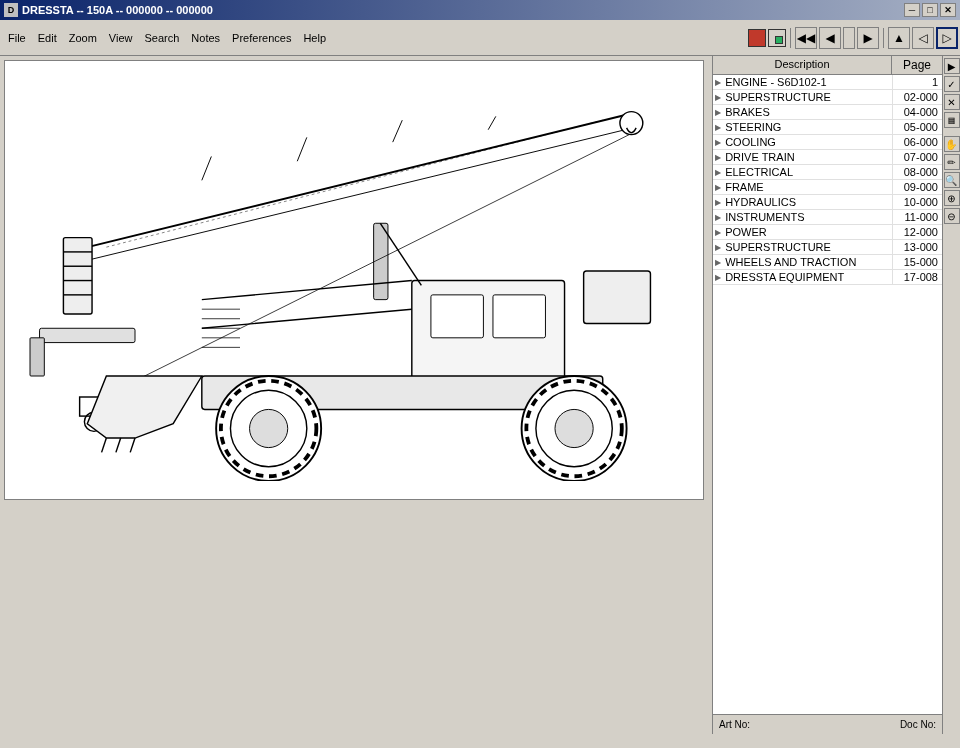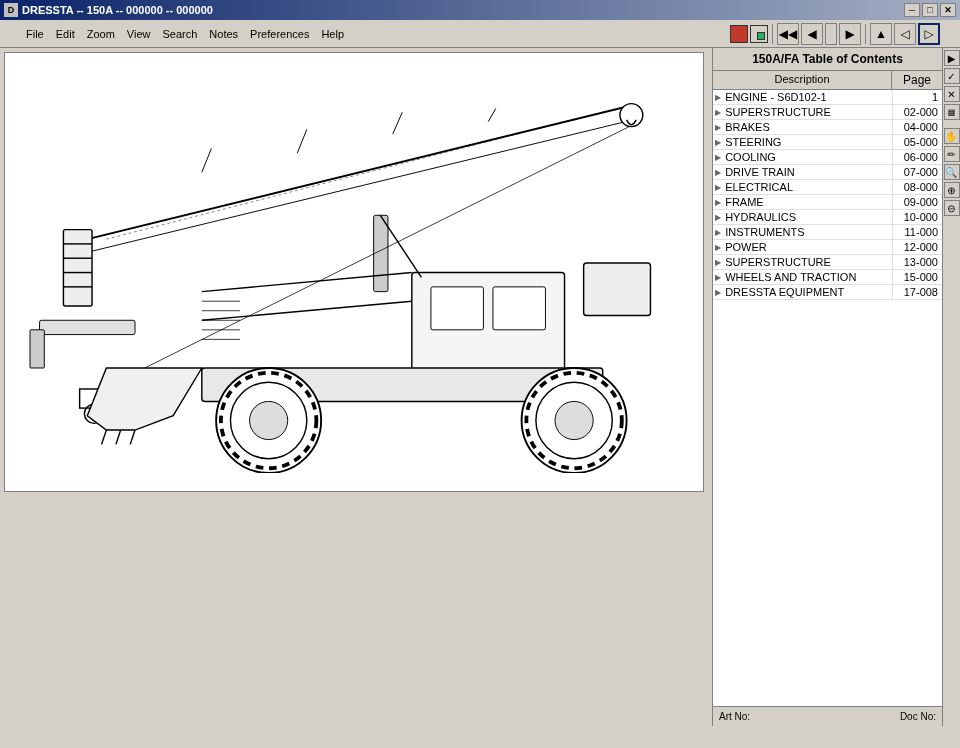--- a/index.html
+++ b/index.html
@@ -36,26 +36,26 @@
       background: #d4d0c8;
       border: 1px solid #808080;
       display: flex; align-items: center; justify-content: center;
       font-size: 9px;
       cursor: pointer;
       color: #000;
     }
 
     
     #menu-bar {
-      height: 28px;
+      height: 36px;
       background: #d4d0c8;
       border-bottom: 1px solid #808080;
       display: flex;
       align-items: center;
-      padding: 0 20px;
+      padding: 0 2px;
     }
     .menu-item {
       padding: 2px 6px;
       cursor: pointer;
       font-size: 11px;
       color: #000;
     }
     .toolbar-sep {
       width: 1px; height: 20px;
       background: #808080;
@@ -320,21 +320,20 @@
           <line x1="200" y1="290" x2="240" y2="290" stroke-width="0.8"></line>
           <line x1="200" y1="300" x2="240" y2="300" stroke-width="0.8"></line>
 
         </g>
       </svg>
     </div>
     <div id="below-image" style="background:#d4d0c8; height:260px;"></div>
   </div>
 
   <div id="right-panel">
-    <div id="toc-header">150A/FA Table of Contents</div>
     <div id="toc-column-header">
       <div class="col-desc">Description</div>
       <div class="col-page">Page</div>
     </div>
     <div id="toc-list">
     <div class="toc-row">
           <span class="toc-arrow">▶</span>
           <span class="toc-desc">ENGINE - S6D102-1</span>
           <span class="toc-page">1</span>
         </div>

